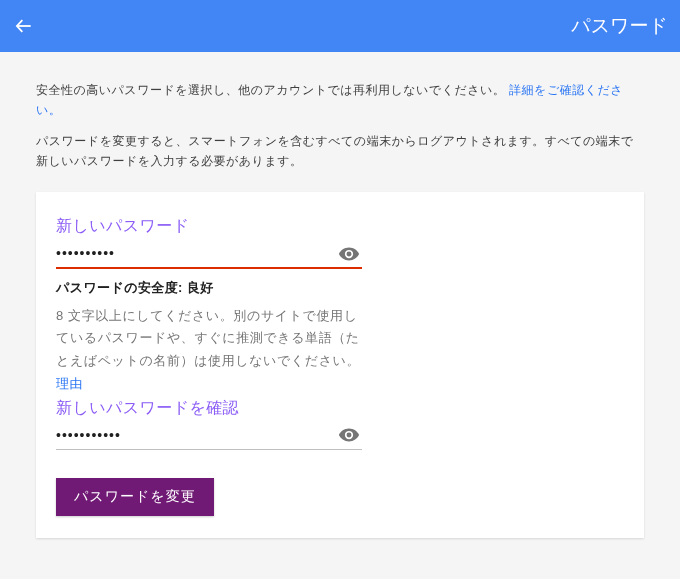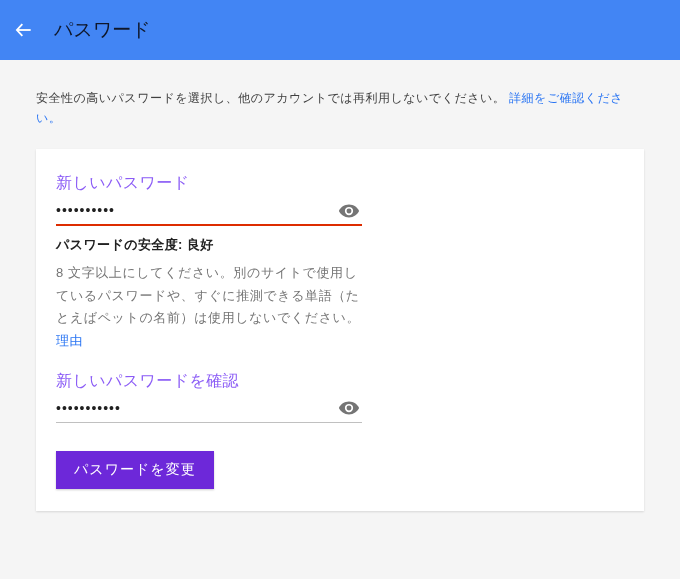--- a/index.html
+++ b/index.html
@@ -6,25 +6,26 @@
     body {
       font-family: Arial, "Hiragino Sans", "Meiryo", sans-serif;
       background: #f5f5f5;
       color: #212121;
       width: 680px;
       height: 579px;
       overflow: hidden;
     }
     .header {
       background: #4285f4;
-      color: #0f172a;
-      height: 60px;
+      color: #ffffff;
+      height: 52px;
       display: flex;
       align-items: center;
       padding: 0 12px;
+      justify-content: space-between;
     }
     .back-arrow {
       width: 24px;
       height: 24px;
       margin-right: 18px;
       cursor: pointer;
       display: flex;
       align-items: center;
       justify-content: center;
     }
@@ -108,25 +109,25 @@
       font-weight: bold;
     }
     .hint {
       font-size: 13px;
       color: #757575;
       line-height: 1.75;
       letter-spacing: 0.6px;
       margin-top: 8px;
     }
     .confirm-block {
-      margin-top: 18px;
+      margin-top: 2px;
     }
     .submit-btn {
       margin-top: 28px;
-      background: #6d28d9;
+      background: #701a75;
       color: #fff;
       border: none;
       font-size: 14px;
       padding: 10px 18px;
       cursor: pointer;
       letter-spacing: 1px;
       box-shadow: 0 1px 2px rgba(0,0,0,0.2);
     }
   </style>
 </head>
@@ -140,20 +141,21 @@
     </svg>
   </div>
   <div class="header-title">パスワード</div>
 </div>
 
 <div class="content">
   <p class="intro">
     <span>安全性の高いパスワードを選択し、他のアカウントでは再利用しないでください。</span>
     <span class="link">詳細をご確認ください。</span>
   </p>
+  <p class="intro">パスワードを変更すると、スマートフォンを含むすべての端末からログアウトされます。すべての端末で新しいパスワードを入力する必要があります。</p>
 
   <div class="card">
     <div class="form-area">
 
       <div class="field-label">新しいパスワード</div>
       <div class="input-row">
         <input type="password" class="pw-input error" value="••••••••••" style="">
         <div class="eye">
           <svg width="22" height="22" viewBox="0 0 24 24" fill="#757575">
             <path d="M12 5c-5 0-9.27 3.11-11 7 1.73 3.89 6 7 11 7s9.27-3.11 11-7c-1.73-3.89-6-7-11-7zm0 11.5A4.5 4.5 0 1 1 16.5 12 4.5 4.5 0 0 1 12 16.5zm0-7.2A2.7 2.7 0 1 0 14.7 12 2.7 2.7 0 0 0 12 9.3z"></path>

